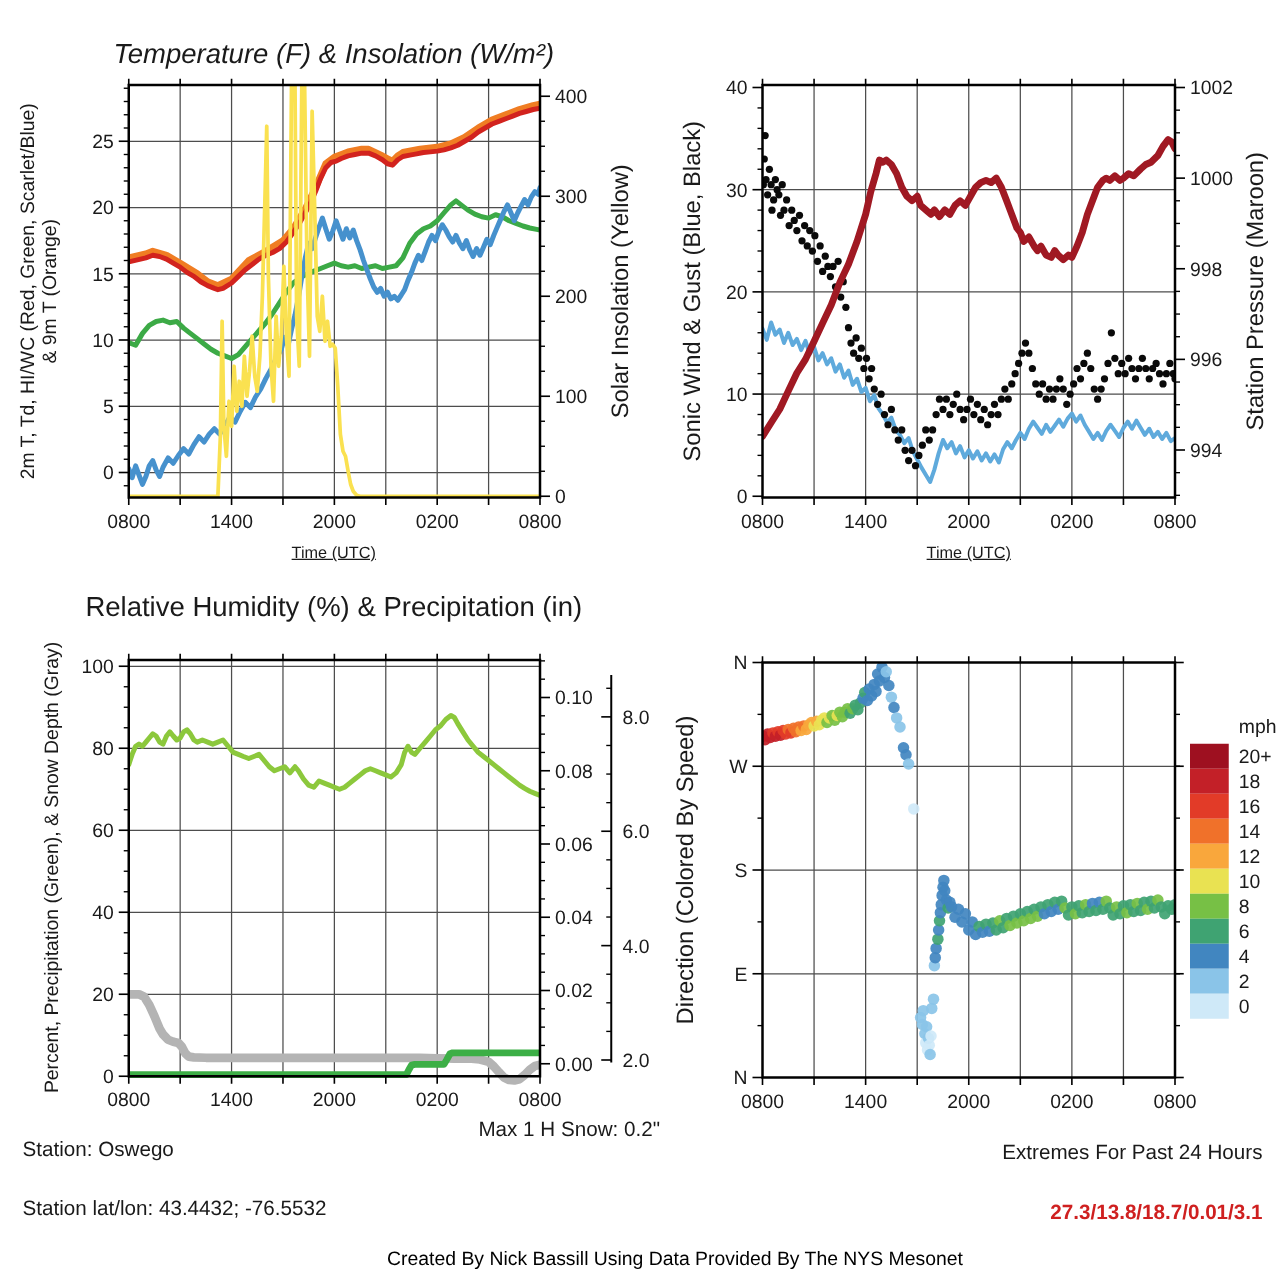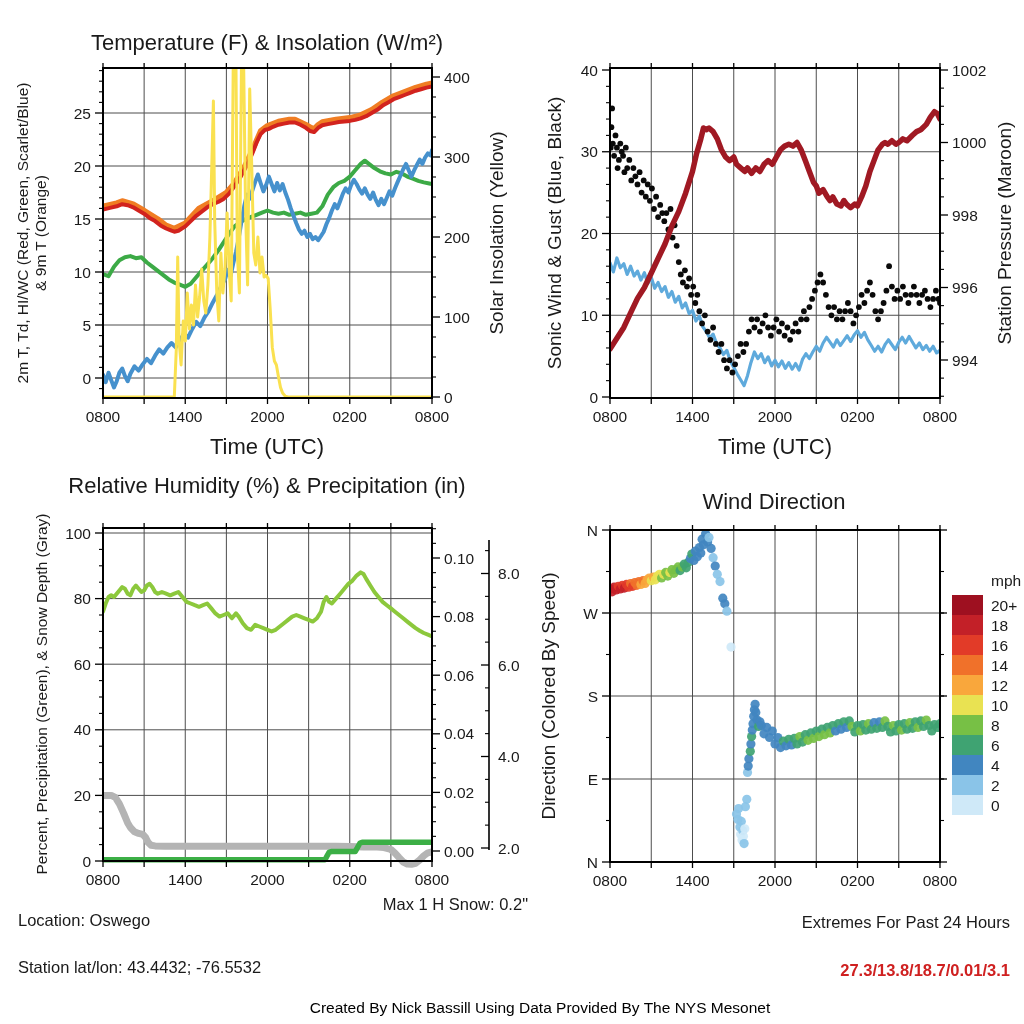--- a/index.html
+++ b/index.html
@@ -1,21 +1,21 @@
 <!DOCTYPE html>
 <html><head>
 <meta charset="utf-8">
 <style>
   html,body{margin:0;padding:0;background:#fff;}
   #canvas{position:relative;width:1024px;height:1024px;background:#fff;overflow:hidden;
           font-family:"Liberation Sans","DejaVu Sans",sans-serif;color:#1a1a1a;}
   #plots{position:absolute;left:0;top:0;}
   svg text{font-family:"Liberation Sans","DejaVu Sans",sans-serif;fill:#1a1a1a;}
   .title{position:absolute;font-size:22px;text-align:center;white-space:nowrap;}
-  .xlab{position:absolute;font-size:22px;text-align:center;}
+  .xlab{position:absolute;font-size:13px;text-align:center;text-decoration:underline;}
   .vlab{position:absolute;text-align:center;transform:rotate(-90deg);transform-origin:center;white-space:nowrap;line-height:1.18;}
   .big{font-size:19px;}
   .small{font-size:15.5px;}
   .foot{position:absolute;font-size:16.5px;line-height:23.2px;white-space:pre-line;}
   .right{text-align:right;}
   .red-b{font-weight:bold;}
   .credit{position:absolute;font-size:15.5px;color:#000000;text-align:center;width:1024px;left:0;padding-left:28px;}
 </style>
 </head>
 <body>
@@ -725,39 +725,38 @@
         <text x="991" y="750.5" text-anchor="start" font-size="15.5">6</text>
         <rect x="952" y="755" width="31" height="20" fill="#4186c0"></rect>
         <text x="991" y="770.5" text-anchor="start" font-size="15.5">4</text>
         <rect x="952" y="775" width="31" height="20" fill="#8ac4e8"></rect>
         <text x="991" y="790.5" text-anchor="start" font-size="15.5">2</text>
         <rect x="952" y="795" width="31" height="20" fill="#cfe9f8"></rect>
         <text x="991" y="810.5" text-anchor="start" font-size="15.5">0</text>
       </g>
     </svg>
 
-  <div class="title" style="left:17px;top:30px;width:500px;">Temperature (F) &amp; Insolation (W/m²)</div>
+  <div class="title" style="left:17px;top:30px;width:500px;font-style:italic;">Temperature (F) &amp; Insolation (W/m²)</div>
   <div class="title" style="left:17px;top:473px;width:500px;">Relative Humidity (%) &amp; Precipitation (in)</div>
-  <div class="title" style="left:524px;top:489px;width:500px;">Wind Direction</div>
 
   <div class="xlab" style="left:167px;top:434px;width:200px;">Time (UTC)</div>
   <div class="xlab" style="left:675px;top:434px;width:200px;">Time (UTC)</div>
 
   <div class="vlab small" style="left:-167px;top:214px;width:400px;height:38px;">
     <div>2m T, Td, HI/WC (Red, Green, Scarlet/Blue)</div>
     <div>&amp; 9m T (Orange)</div>
   </div>
   <div class="vlab big" style="left:298px;top:221px;width:400px;height:24px;">Solar Insolation (Yellow)</div>
   <div class="vlab big" style="left:356px;top:221px;width:400px;height:24px;">Sonic Wind &amp; Gust (Blue, Black)</div>
   <div class="vlab big" style="left:806px;top:221px;width:400px;height:24px;">Station Pressure (Maroon)</div>
   <div class="vlab small" style="left:-166px;top:683px;width:420px;height:22px;">Percent, Precipitation (Green), &amp; Snow Depth (Gray)</div>
   <div class="vlab big" style="left:350px;top:684px;width:400px;height:24px;">Direction (Colored By Speed)</div>
 
   <div class="foot" style="left:18px;top:886px;width:480px;">
-    <div>Location: Oswego</div>
+    <div>Station: Oswego</div>
     <div>Station lat/lon: 43.4432; -76.5532</div>
     
     
   </div>
   <div class="foot right" style="left:288px;top:893px;width:240px;">Max 1 H Snow: 0.2"</div>
   <div class="foot right" style="left:508px;top:886px;width:502px;line-height:24px;">
     <div>Extremes For Past 24 Hours</div>
     <div class="red-b" id="extremes-values" style="color: rgb(207, 32, 32);">27.3/13.8/18.7/0.01/3.1</div>
     
   </div>

